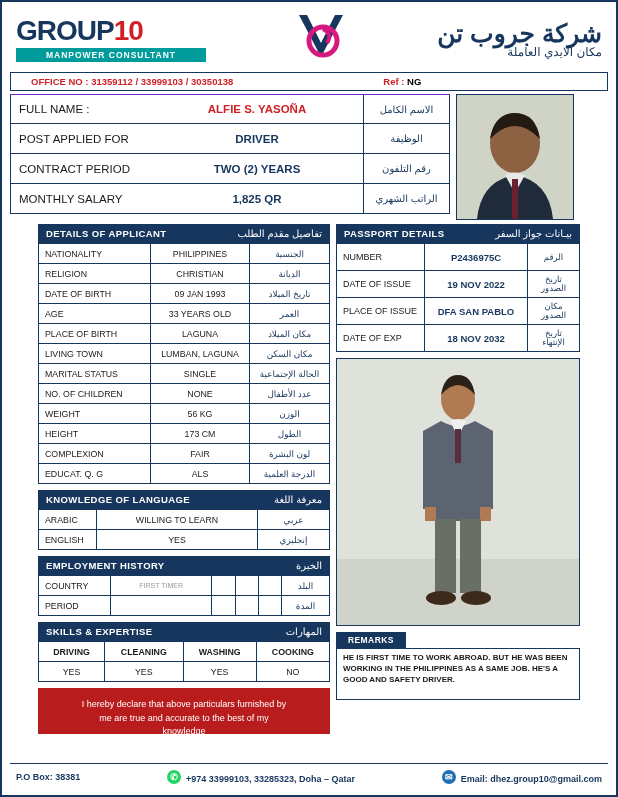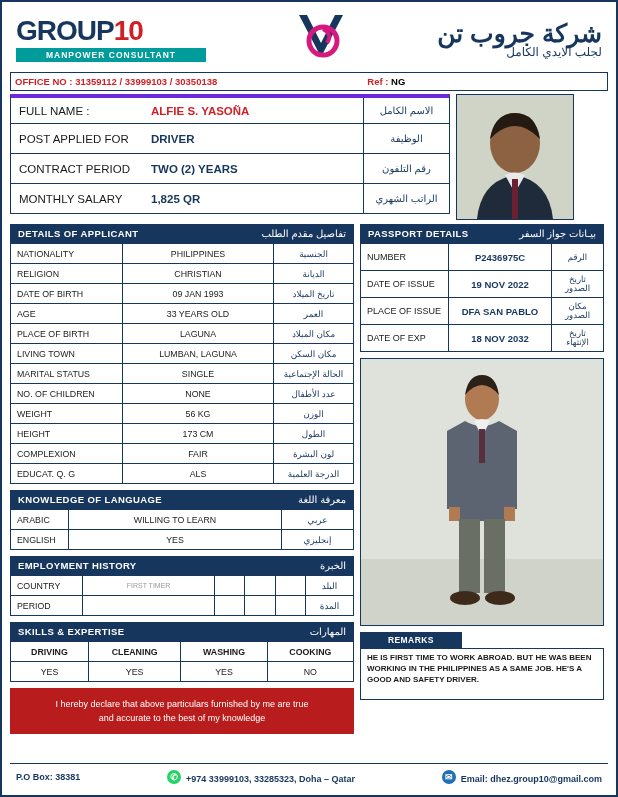--- a/index.html
+++ b/index.html
@@ -38,39 +38,39 @@
   .logo-mid { width: 90px; display:flex; justify-content:center; }
   .arab-block { text-align: right; line-height: 1.05; }
   .arab-main { font-size: 25px; font-weight: bold; color: #17365d; }
   .arab-sub { font-size: 12px; color: #17365d; }
 
   
   .office-bar {
     border: 1px solid #17365d;
     height: 19px;
     display: flex; align-items: center;
-    padding: 0 4px;
+    padding: 0 20px;
     font-size: 9.5px; font-weight: bold;
     margin-top: 2px;
   }
   .office-no { color: #d11f26; }
   .ref-wrap { margin-left: 150px; color: #d11f26; }
   .ref-val { color: #000; margin-top: 28px; }
 
   
   .topwrap { display: flex; margin-top: 3px; gap: 6px; }
   .topleft { width: 440px; }
   .inforow {
     display: flex; align-items: center;
     border: 1px solid #17365d; border-top: none;
     height: 30px;
   }
-  .inforow:first-child { border-top: 4px solid #6d28d9; }
+  .inforow:first-child { border-top: 1px solid #6d28d9; }
   .lbl-en { width: 140px; padding-left: 8px; font-size: 11.5px; }
-  .val-mid { flex: 1; text-align: left; font-size: 11.5px; font-weight: bold; color: #17365d; }
+  .val-mid { flex: 1; text-align: center; font-size: 11.5px; font-weight: bold; color: #17365d; }
   .val-mid.red { color: #d11f26; }
   .lbl-ar {
     width: 86px; text-align: center; font-size: 10px;
     border-left: 1px solid #17365d; color:#17365d;
     height: 100%; display:flex; align-items:center; justify-content:center;
   }
   .photo-box {
     width: 118px; height: 126px;
     border: 1px solid #17365d; overflow: hidden;
     background: #c9cfc2;
@@ -81,21 +81,21 @@
   .secbar {
     background: #17365d; color: #fff;
     display: flex; align-items: center; justify-content: space-between;
     padding: 0 8px; height: 19px;
     font-size: 9.5px; font-weight: bold; letter-spacing: .4px;
   }
   .secbar .ar { font-size: 10px; font-weight: normal; }
 
   
   .main { display: flex; gap: 6px; margin-top: 4px; }
-  .col-left { width: 344px; }
+  .col-left { width: 292px; margin-left: 28px; }
   .col-right { width: 244px; }
 
   table.grid { width: 100%; border-collapse: collapse; }
   table.grid td {
     border: 1px solid #17365d;
     height: 20px; font-size: 8.8px;
     padding: 0 6px;
   }
   td.k { width: 112px; }
   td.v { text-align: center; font-size: 8.8px; }
@@ -122,21 +122,21 @@
 
   
   .photo2 {
     width: 100%; height: 268px;
     border: 1px solid #17365d;
     margin-top: 6px; background: #d8dcd4;
     position: relative; overflow: hidden;
   }
   .remarks-tab {
     display: inline-block; background: #17365d; color: #fff;
-    font-size: 8.5px; font-weight: bold; padding: 3px 28px;
+    font-size: 8.5px; font-weight: bold; padding: 3px 12px;
     margin-top: 6px; letter-spacing: .4px;
   }
   .remarks-box {
     border: 1px solid #17365d; border-top: 1px solid #17365d;
     padding: 4px 6px; font-size: 8px; line-height: 1.35;
     height: 52px; font-weight: bold;
   }
 
   
   .declaration {
@@ -178,21 +178,21 @@
     <div class="logo-mid">
       <svg width="70" height="56" viewBox="0 0 70 56">
         <path d="M12 4 L34 46 L56 4 L48 4 L34 32 L20 4 Z" fill="#17365d"></path>
         <circle cx="36" cy="30" r="14" fill="none" stroke="#d6187f" stroke-width="5"></circle>
         <path d="M36 18 q10 5 4 14" fill="none" stroke="#d6187f" stroke-width="4"></path>
       </svg>
     </div>
 
     <div class="arab-block">
       <div class="arab-main">شركة جروب تن</div>
-      <div class="arab-sub">لجلب الايدي الكامل</div>
+      <div class="arab-sub">مكان الايدي العاملة</div>
     </div>
   </div>
 
   <div class="office-bar">
     <span class="office-no">OFFICE NO : 31359112 / 33999103 / 30350138</span>
     <span class="ref-wrap">
       <span>Ref :</span>
       <span class="ref-val">NG</span>
     </span>
   </div>

